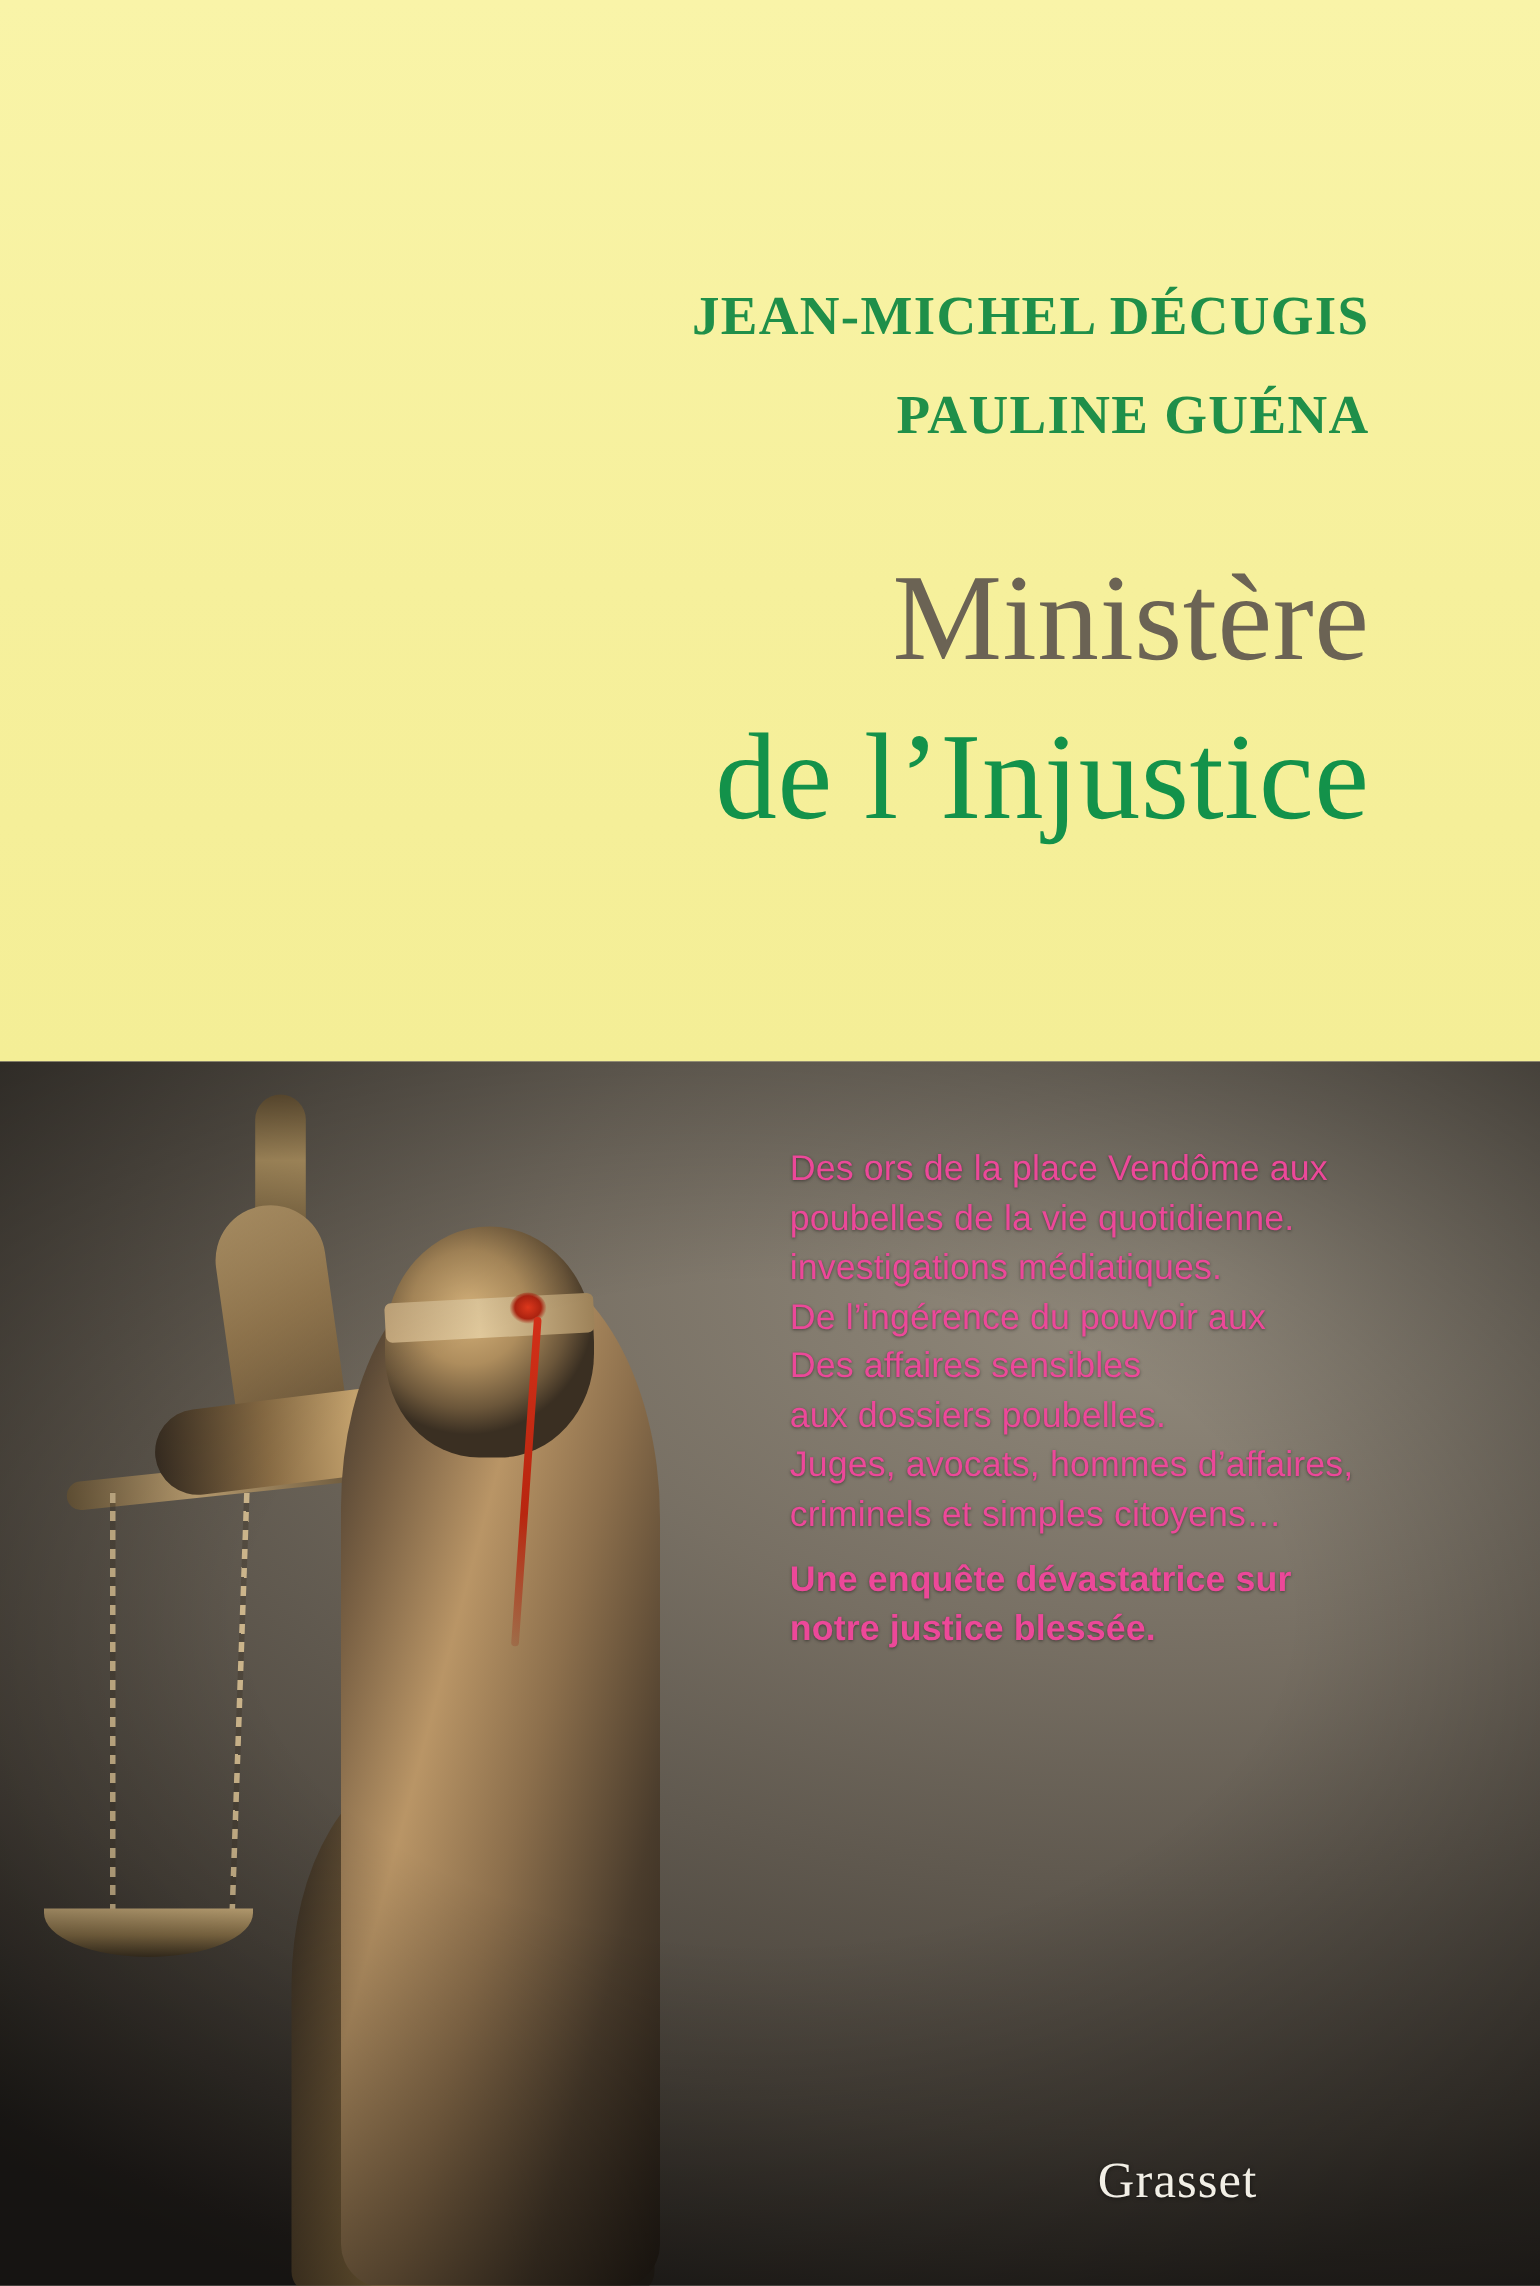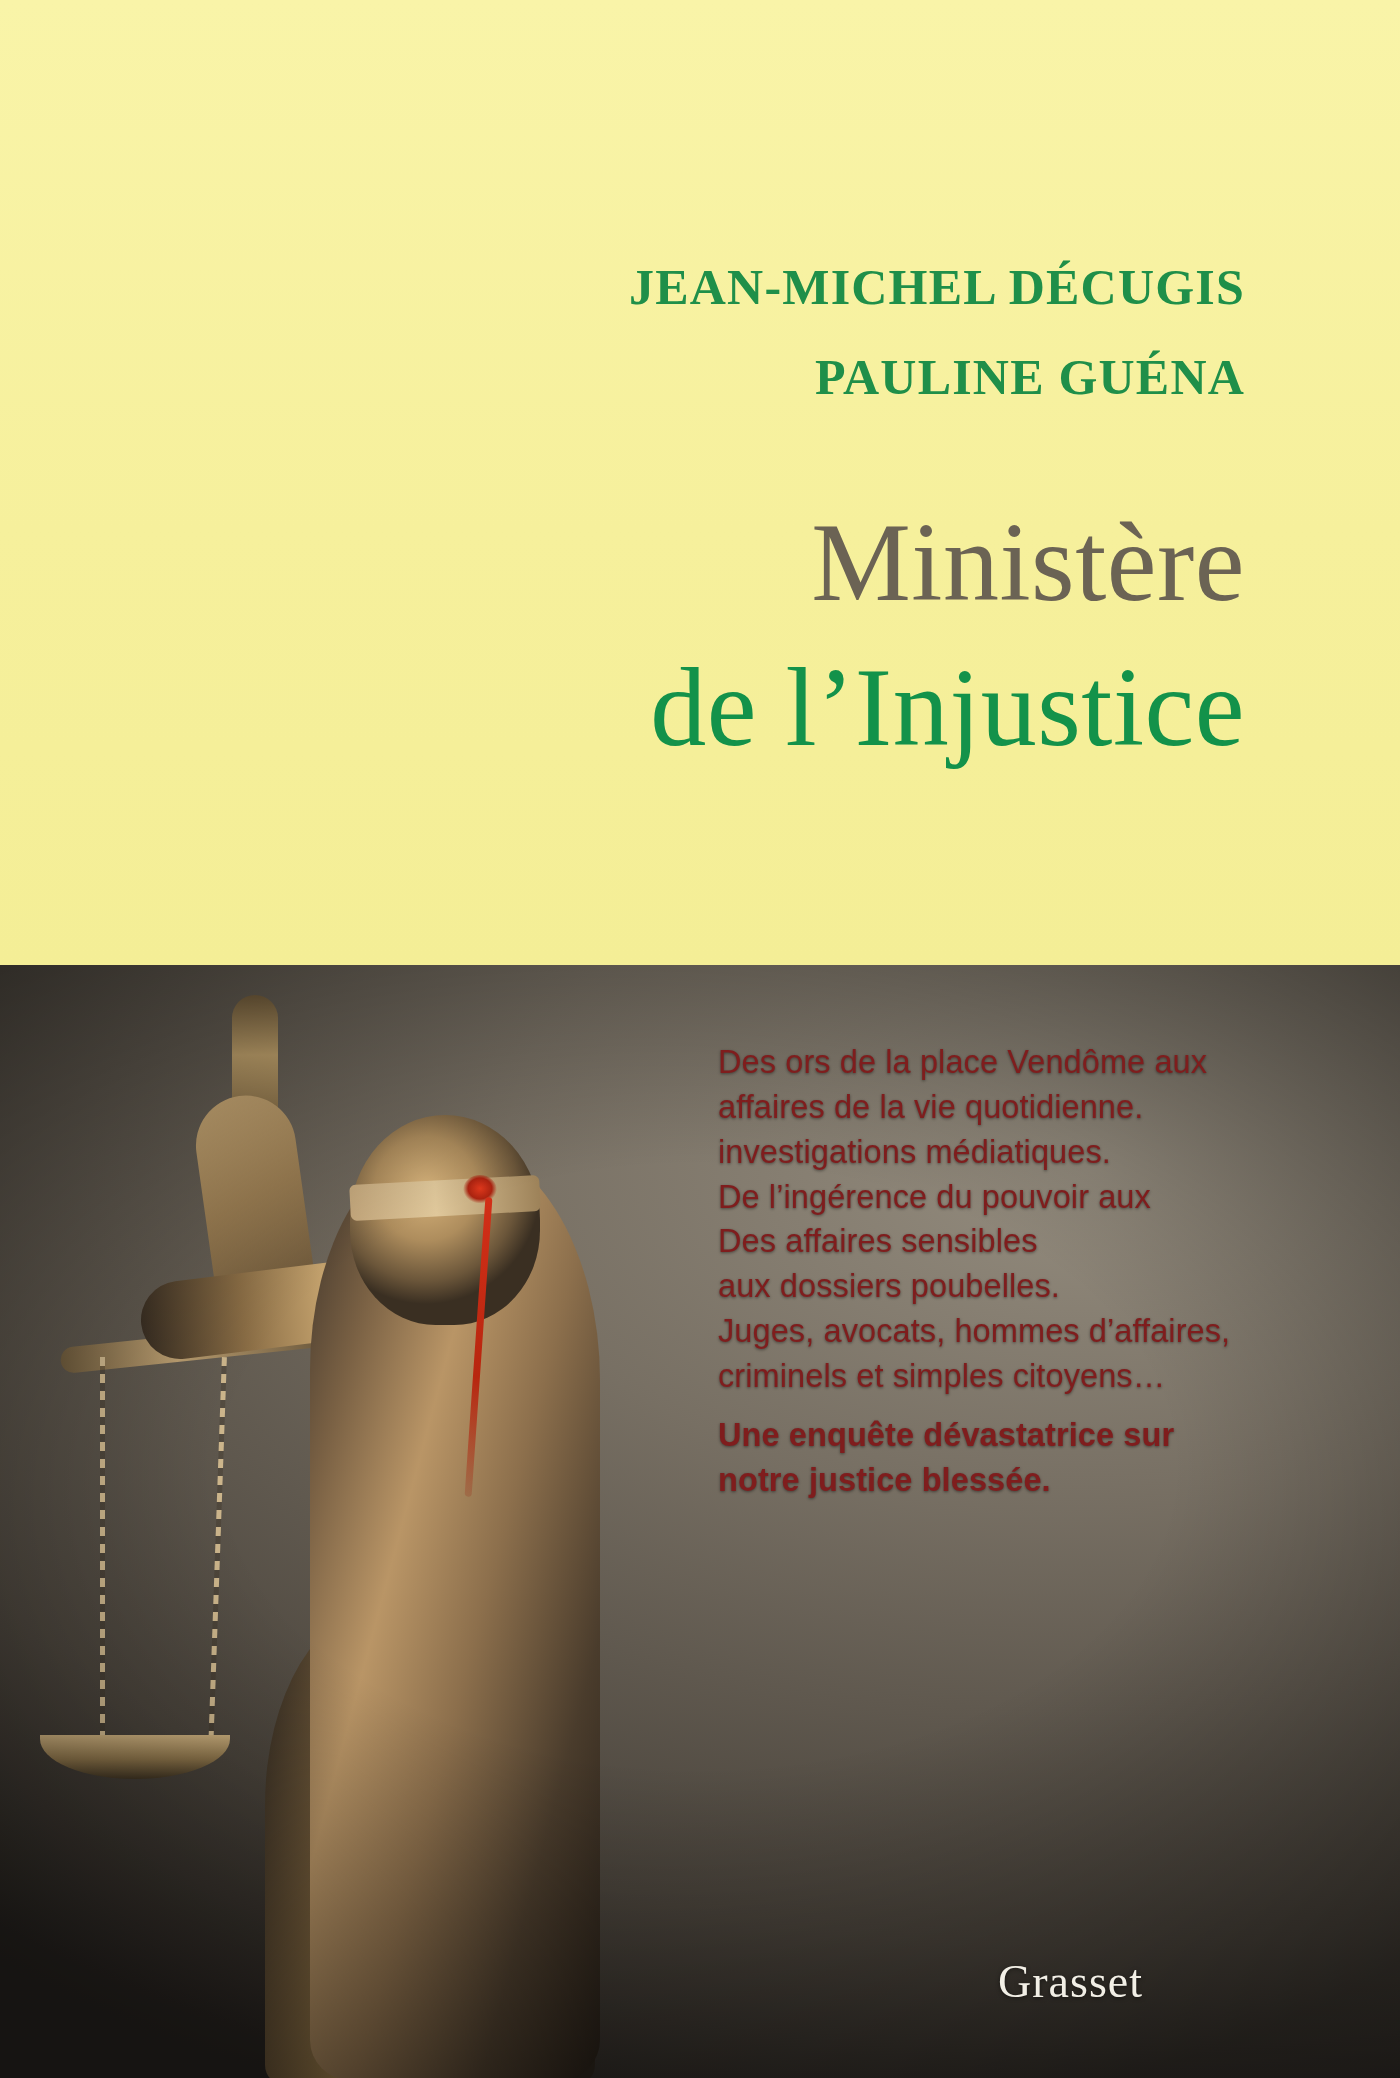--- a/index.html
+++ b/index.html
@@ -218,21 +218,21 @@
     border-radius: 60px 20px 30px 40px;
     transform: rotate(10deg);
   }
 
   
   .blurb {
     position: absolute;
     left: 718px;
     top: 1040px;
     width: 640px;
-    color: #7f1d1d;
+    color: #ec4899;
     font-size: 32.5px;
     line-height: 1.38;
     letter-spacing: 0.1px;
     text-shadow: 0 1px 3px rgba(0,0,0,0.45);
   }
   .blurb .ln { display: block; white-space: nowrap; }
   .blurb-strong {
     margin-top: 14px;
     font-weight: 700;
   }
@@ -288,21 +288,21 @@
       <div class="st-tear-drop"></div>
       <div class="st-tear"></div>
       <div class="st-sword"></div>
     </div>
 
     <div class="photo-vignette"></div>
   </div>
 
   <div class="blurb">
     <span class="ln">Des ors de la place Vendôme aux</span>
-    <span class="ln">affaires de la vie quotidienne.</span>
+    <span class="ln">poubelles de la vie quotidienne.</span>
     <span class="ln">investigations médiatiques.</span>
     <span class="ln">De l’ingérence du pouvoir aux</span>
     <span class="ln">Des affaires sensibles</span>
     <span class="ln">aux dossiers poubelles.</span>
     <span class="ln">Juges, avocats, hommes d’affaires,</span>
     <span class="ln">criminels et simples citoyens…</span>
 
     <div class="blurb-strong">
       <span class="ln">Une enquête dévastatrice sur</span>
       <span class="ln">notre justice blessée.</span>

